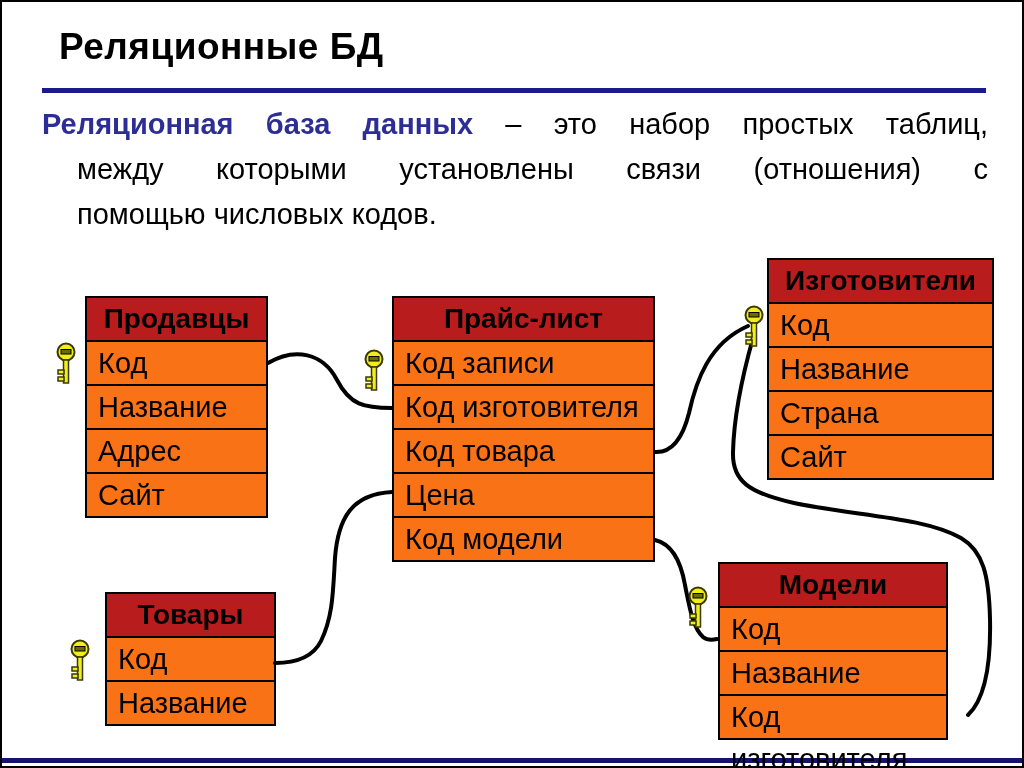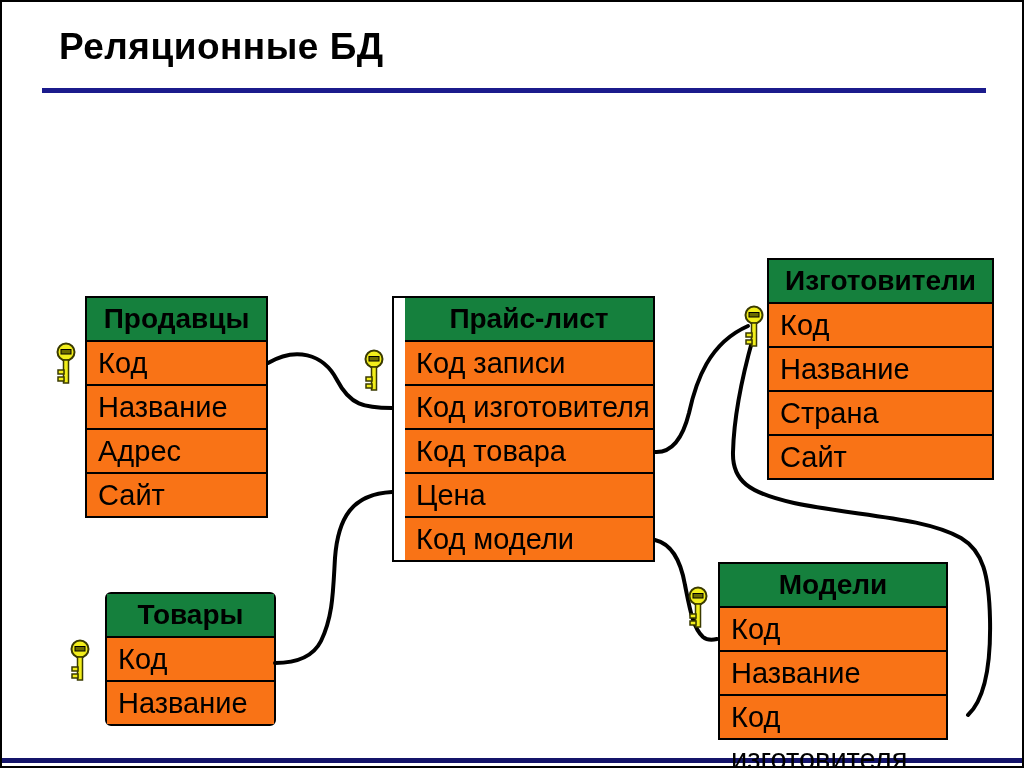--- a/index.html
+++ b/index.html
@@ -10,70 +10,75 @@
   }
   .bottom-bar{position:absolute;left:0;right:0;bottom:3px;height:5px;background:#14146a;}
   .title{position:absolute;left:57px;top:24px;font-size:37px;font-weight:bold;letter-spacing:.5px;}
   .title-rule{position:absolute;left:40px;top:86px;width:944px;height:5px;background:#1b1b8c;}
   .para{position:absolute;left:40px;top:100px;width:946px;font-size:29px;line-height:45px;}
   .pline{white-space:nowrap;}
   .jl{text-align:justify;text-align-last:justify;white-space:normal;}
   .indent{padding-left:35px;}
   .lead{color:#2d2d96;font-weight:bold;}
   .dbtable{position:absolute;background:#fff;border:2px solid #000;box-sizing:border-box;z-index:2;}
-  .th{height:42px;line-height:42px;text-align:center;font-weight:bold;font-size:28px;background:#15803d;}
+  .th{height:42px;line-height:42px;text-align:center;font-weight:bold;font-size:28px;background:#b91c1c;}
   .tr{height:42px;line-height:42px;border-top:2px solid #000;padding-left:11px;font-size:29px;background:#f97316;}
   .wires{position:absolute;left:0;top:0;z-index:3;pointer-events:none;}
   .keyicon{position:absolute;z-index:4;}
 </style>
 </head>
 <body>
 
 <div class="slide">
 
   <div class="title">Реляционные БД</div>
   <div class="title-rule"></div>
 
+  <div class="para">
+    <div class="pline jl"><span class="lead">Реляционная база данных</span><span> – это набор простых таблиц,</span></div>
+    <div class="pline jl indent">между которыми установлены связи (отношения) с</div>
+    <div class="pline indent">помощью числовых кодов.</div>
+  </div>
 
   <svg class="wires" width="1024" height="768" viewBox="0 0 1024 768">
     <g fill="none" stroke="#000" stroke-width="4" stroke-linecap="round">
       <path d="M266,361 C293,345 321,351 335,378 C348,403 362,406 390,406"></path>
       <path d="M390,490 C350,492 336,516 333,556 C331,590 331,614 319,639 C310,657 291,661 273,661"></path>
       <path d="M653,450 C671,451 681,435 687,411 C694,379 707,341 746,324"></path>
       <path d="M653,538 C670,542 679,560 683,583 C688,608 691,626 701,635 C706,639 711,638 715,637"></path>
       <path d="M751,336 C742,368 732,410 731,450 C730,479 747,491 792,501 C855,514 922,515 959,536 C981,549 987,573 988,617 C989,662 983,697 966,713"></path>
     </g>
   </svg>
 
   <div class="dbtable" style="left:83px;top:294px;width:183px;">
     <div class="th">Продавцы</div>
     <div class="tr">Код</div>
     <div class="tr">Название</div>
     <div class="tr">Адрес</div>
     <div class="tr">Сайт</div>
   </div>
 
-  <div class="dbtable" style="left:390px;top:294px;width:263px;padding-left:11px;">
+  <div class="dbtable" style="left:390px;top:294px;width:263px;">
     <div class="th">Прайс-лист</div>
     <div class="tr">Код записи</div>
     <div class="tr">Код изготовителя</div>
     <div class="tr">Код товара</div>
     <div class="tr">Цена</div>
     <div class="tr">Код модели</div>
   </div>
 
   <div class="dbtable" style="left:765px;top:256px;width:227px;">
     <div class="th">Изготовители</div>
     <div class="tr">Код</div>
     <div class="tr">Название</div>
     <div class="tr">Страна</div>
     <div class="tr">Сайт</div>
   </div>
 
-  <div class="dbtable" style="left:103px;top:590px;width:171px;border-radius:6px;">
+  <div class="dbtable" style="left:103px;top:590px;width:171px;">
     <div class="th">Товары</div>
     <div class="tr">Код</div>
     <div class="tr">Название</div>
   </div>
 
   <div class="dbtable" style="left:716px;top:560px;width:230px;">
     <div class="th">Модели</div>
     <div class="tr">Код</div>
     <div class="tr">Название</div>
     <div class="tr">Код изготовителя</div>

